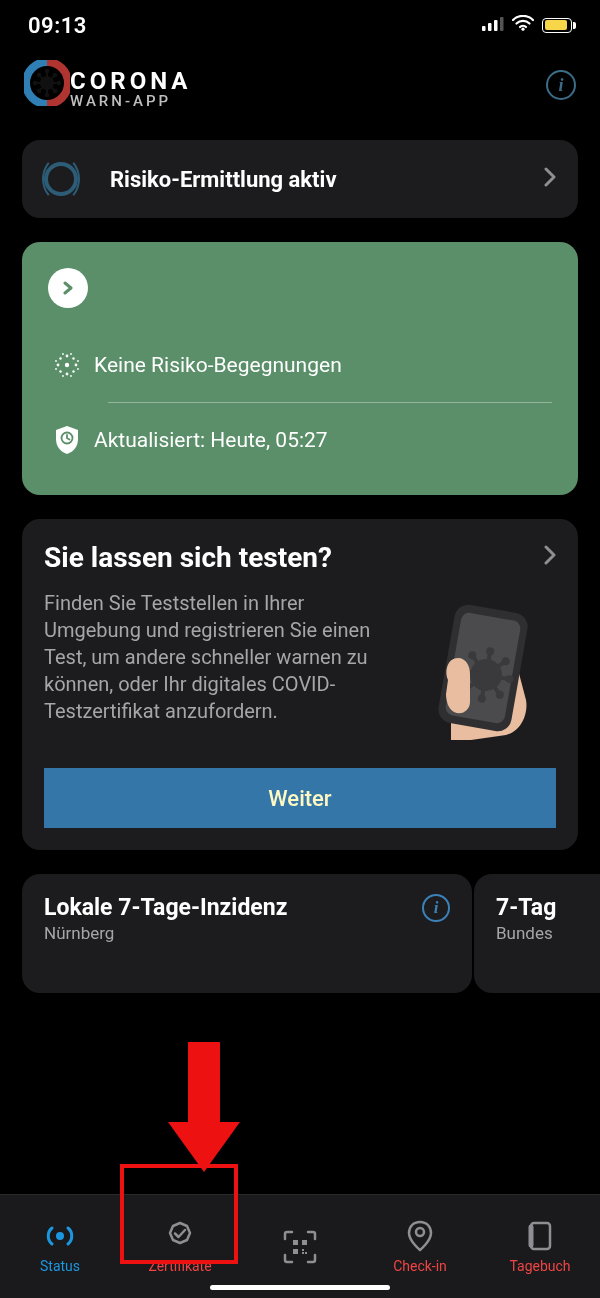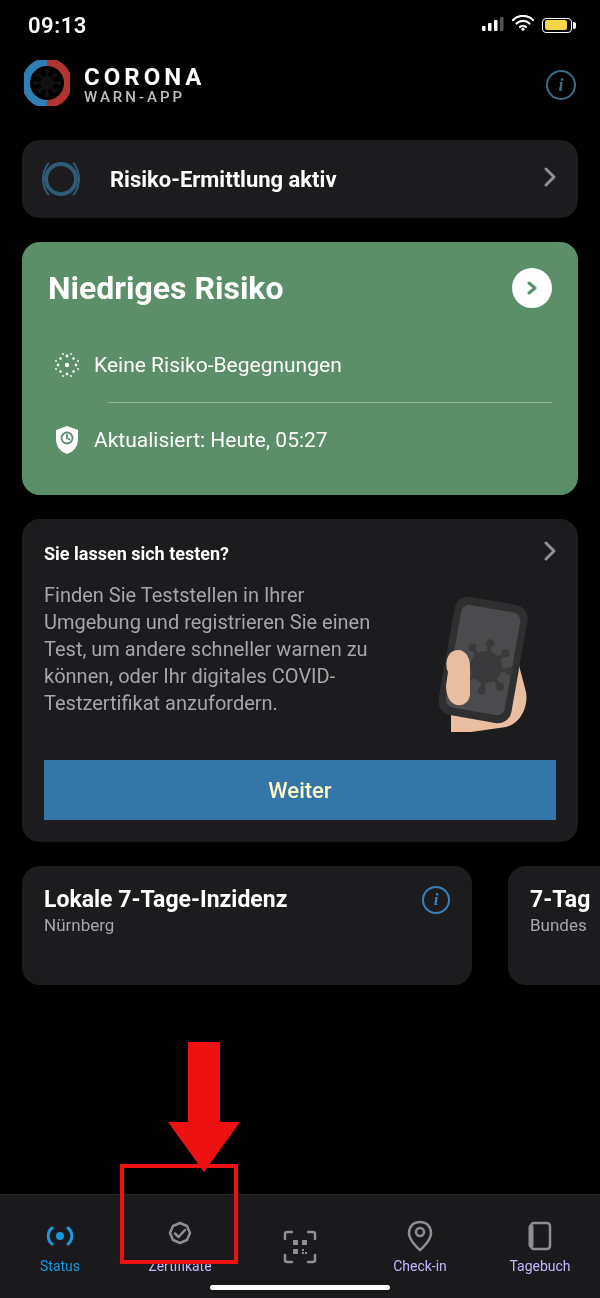--- a/index.html
+++ b/index.html
@@ -22,21 +22,21 @@
   .status-time { font-size: 22px; font-weight: 600; letter-spacing: 0.5px; }
   .status-right { display: flex; align-items: center; gap: 8px; }
 
   
   .app-header {
     display: flex;
     align-items: center;
     justify-content: space-between;
     padding: 10px 24px 30px 24px;
   }
-  .logo-wrap { display: flex; align-items: center; gap: 14px; }
+  .logo-wrap { display: flex; align-items: flex-end; }
   .logo-text { line-height: 1.05; }
   .logo-line1 { font-size: 24px; font-weight: 700; letter-spacing: 4px; }
   .logo-line2 { font-size: 15px; font-weight: 500; letter-spacing: 3px; color: #bfbfbf; }
   .info-circle {
     width: 30px; height: 30px; border: 2px solid #3b6d89; border-radius: 50%;
     display: flex; align-items: center; justify-content: center;
     color: #3b6d89; font-family: Georgia, serif; font-style: italic;
     font-size: 18px; font-weight: 700;
   }
 
@@ -79,32 +79,32 @@
     color: #5a8f69; font-size: 20px; font-weight: 900;
   }
   .risk-row { display: flex; align-items: center; gap: 12px; padding-left: 4px; }
   .risk-row-text { font-size: 21px; }
   .risk-divider { height: 1px; background: rgba(255,255,255,0.35); margin: 22px 0 22px 60px; }
   .risk-icon { width: 30px; display:flex; justify-content:center; }
 
   
   .test-card { position: relative; }
   .test-head { display: flex; align-items: center; justify-content: space-between; margin-bottom: 16px; }
-  .test-title { font-size: 18px; font-weight: 700; }
+  .test-title { font-size: 28px; font-weight: 700; }
   .test-body { display: flex; gap: 10px; align-items: flex-start; justify-content: space-between; }
   .test-desc { font-size: 20px; color: #a6a6aa; line-height: 1.35; flex: 1; }
   .test-illus { width: 150px; height: 150px; flex: 0 0 150px; position: relative; }
   .test-btn {
     margin-top: 28px; background: #3476a8; border-radius: 0;
     height: 60px; display: flex; align-items: center; justify-content: center;
     font-size: 22px; font-weight: 500; color: #fef9c3;
   }
 
   
-  .inz-row { display: flex; gap: 36px; }
+  .inz-row { display: flex; gap: 2px; }
   .inz-card { flex: 0 0 450px; background:#1c1c1e; border-radius:18px; padding: 20px 22px 50px 22px; position:relative;}
   .inz-card2 { flex: 0 0 450px; background:#1c1c1e; border-radius:18px; padding: 20px 22px 50px 22px; }
   .inz-title { font-size: 23px; font-weight: 700; }
   .inz-sub { font-size: 17px; color: #a6a6aa; margin-top: 2px; }
   .inz-info {
     position: absolute; right: 22px; top: 20px;
     width: 28px; height: 28px; border: 2px solid #3b81b8; border-radius:50%;
     display:flex; align-items:center; justify-content:center;
     color:#3b81b8; font-family: Georgia, serif; font-style: italic; font-weight:700; font-size:17px;
   }
@@ -112,21 +112,21 @@
   
   .tab-bar {
     position: absolute; left: 0; right: 0; bottom: 0;
     height: 104px;
     background: #1a1a1c;
     display: flex;
     border-top: 1px solid #2a2a2c;
   }
   .tab {
     flex:1; display:flex; flex-direction:column; align-items:center; justify-content:center;
-    gap: 6px; color: #c4b5fd; font-size: 14px;
+    gap: 6px; color: #ef4444; font-size: 14px;
   }
   .tab.active { color: #1b97e0; }
   .tab-icon { height: 32px; display:flex; align-items:center; justify-content:center; }
   .home-indicator {
     position: absolute; bottom: 8px; left: 50%; transform: translateX(-50%);
     width: 180px; height: 5px; background: #fff; border-radius: 3px;
   }
 
   
   .annot-arrow {
@@ -249,21 +249,20 @@
     <div class="risk-active-title">Risiko-Ermittlung aktiv</div>
     <div class="chev">
       <svg width="12" height="20" viewBox="0 0 12 20">
           <path d="M2 2 L10 10 L2 18" fill="none" stroke="#8e8e93" stroke-width="3" stroke-linecap="round" stroke-linejoin="round"></path>
         </svg>
     </div>
   </div>
 
   <div class="risk-card">
     <div class="risk-head">
-      <div class="risk-title">Niedriges Risiko</div>
       <div class="risk-arrow">
         <svg width="14" height="14" viewBox="0 0 14 14">
             <path d="M4 2 L10 7 L4 12" fill="none" stroke="#5a8f69" stroke-width="3" stroke-linecap="round" stroke-linejoin="round"></path>
           </svg>
       </div>
     </div>
     <div class="risk-row">
       <span class="risk-icon">
         <svg width="30" height="30" viewBox="0 0 30 30">
           <g fill="#fff">

